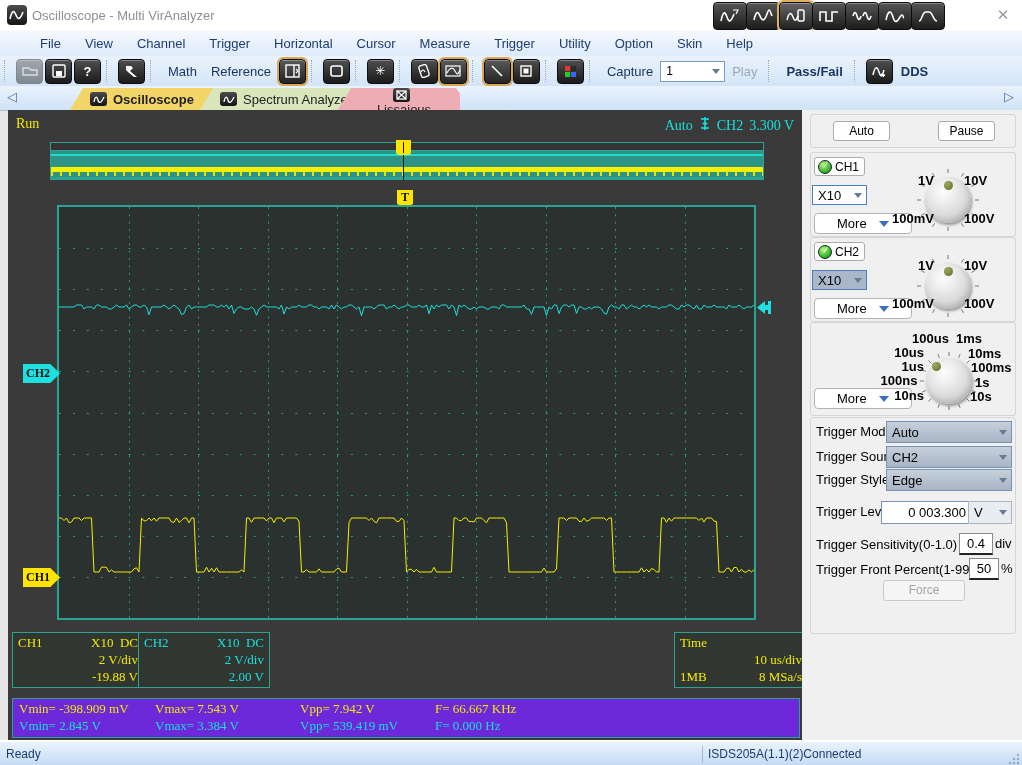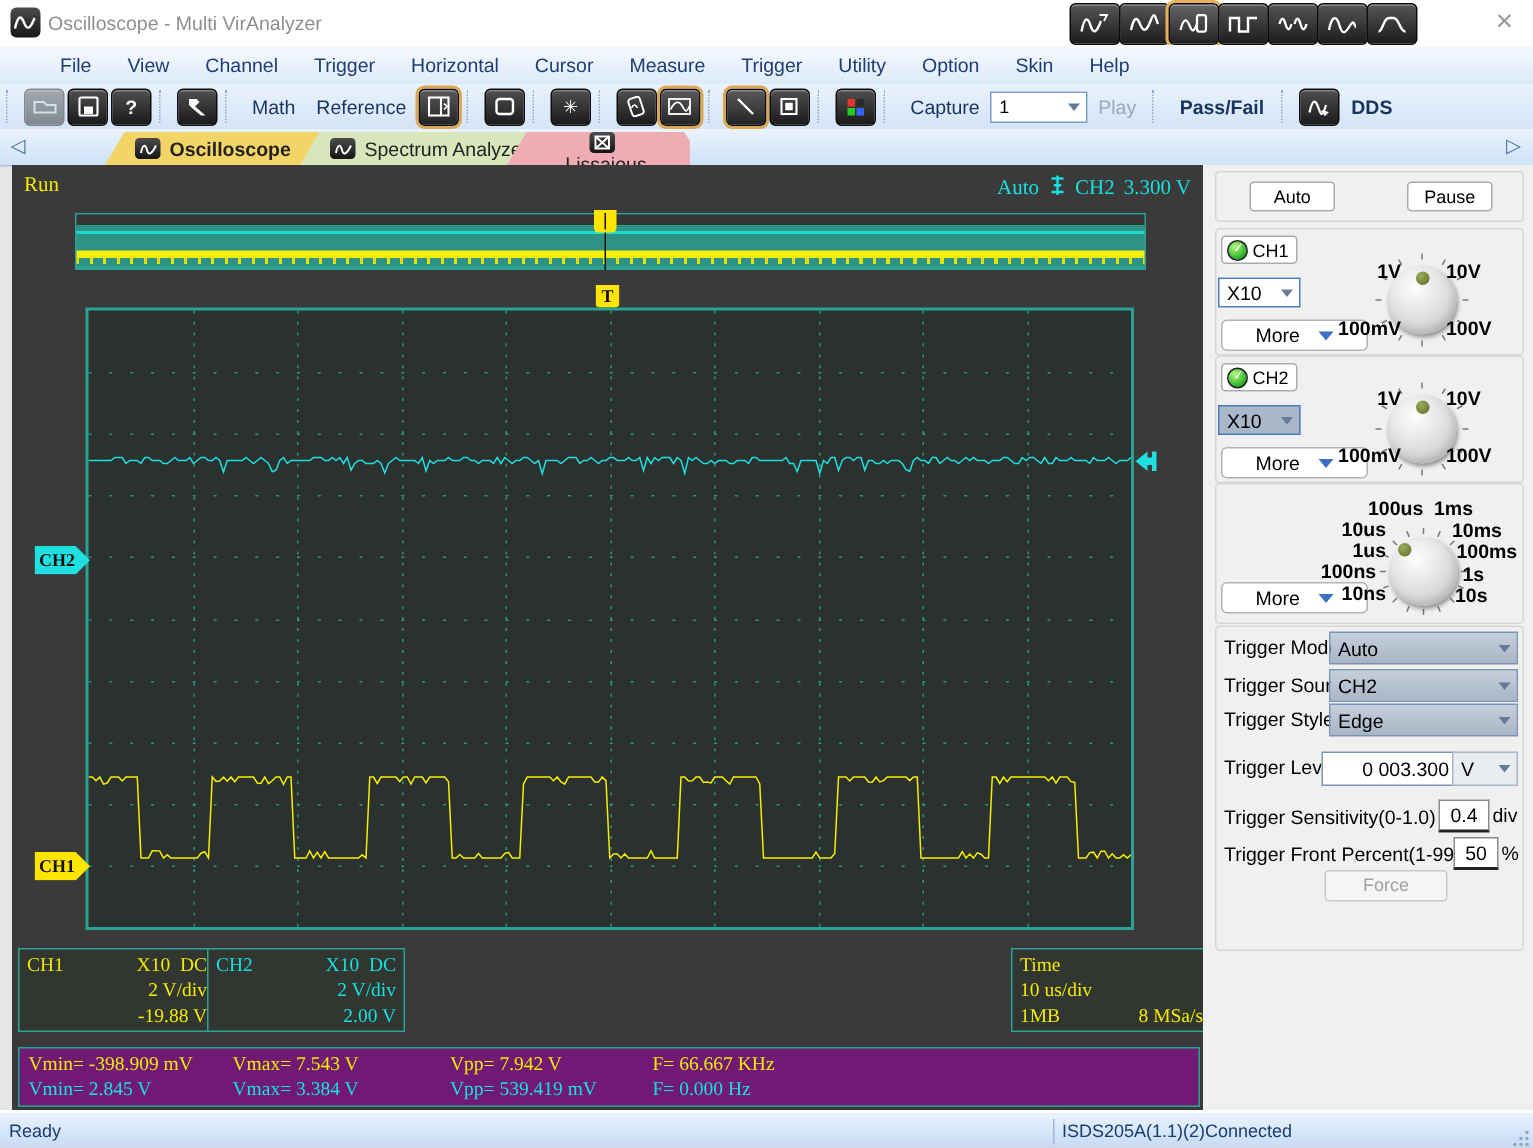--- a/index.html
+++ b/index.html
@@ -44,21 +44,21 @@
   #trig-vline{left:395px;top:32px;width:1px;height:38px;background:#111;}
   .ttag{width:15px;background:#ffe400;color:#111;text-align:center;font-weight:bold;font-size:12px;font-family:"Liberation Serif",serif;}
   #ttag-top{left:388px;top:30px;height:15px;border-radius:0 0 3px 3px;}
   #ttag-main{left:389px;top:80px;height:19px;width:16px;clip-path:polygon(0 0,100% 0,100% 72%,50% 100%,0 72%);line-height:15px;}
   #plot{left:49px;top:95px;width:695px;height:411px;border:2px solid #2ba393;background:#2b312e;}
   .chtag{width:34px;height:19px;clip-path:polygon(0 0,74% 0,100% 50%,74% 100%,0 100%);font-size:12px;font-weight:bold;color:#111;line-height:19px;padding-left:3px;font-family:"Liberation Serif",serif;}
   #ch2-tag{left:15px;top:254px;background:#1fe0e0;}
   #ch1-tag{left:15px;top:458px;background:#ffe400;}
   .infobox{border:1px solid #2ba393;background:#313631;font-size:13px;line-height:17px;padding:1px 5px;}
   .ib-row{display:flex;justify-content:space-between;}
-  #measbox{left:4px;top:588px;width:786px;height:38px;border:1px solid #2ba393;background:#701a75;font-size:13px;}
+  #measbox{left:4px;top:588px;width:786px;height:38px;border:1px solid #2ba393;background:#6d28d9;font-size:13px;}
   .m-c0{left:6px;}.m-c1{left:142px;}.m-c2{left:287px;}.m-c3{left:422px;}
   .m-r0{top:2px;}.m-r1{top:19px;}
   
   #panel{left:802px;top:110px;width:220px;height:630px;background:#f0f0f0;font-size:13px;color:#000;}
   .group{border:1px solid #d6d6d6;border-radius:3px;}
   .pbtn{background:#fff;border:1px solid #ababab;border-radius:3px;font-size:12px;text-align:center;}
   .combo{display:flex;align-items:center;font-size:13px;}
   .combo .cval{flex:1;padding-left:5px;white-space:nowrap;}
   .dd-gray{background:linear-gradient(#c6d0dc,#a9b5c5);border:1px solid #7a93b4;}
   .dd-white{background:#fff;border:1px solid #4a7ec0;}
@@ -340,21 +340,21 @@
     <div class="abs infobox ctext" style="left:130px;top:522px;width:120px;height:52px;">
       <div class="ib-row">
           <span>CH2</span>
           <span><span>X10</span>&nbsp;&nbsp;<span>DC</span></span>
         </div>
       <div style="text-align:right;">2 V/div</div>
       <div style="text-align:right;">2.00 V</div>
     </div>
     <div class="abs infobox ytext" style="left:666px;top:522px;width:122px;height:52px;">
       <div>Time</div>
-      <div style="">10 us/div</div>
+      <div style="text-align:right;">10 us/div</div>
       <div class="ib-row">
           <span>1MB</span>
           <span>8 MSa/s</span>
         </div>
     </div>
 
     <div id="measbox" class="abs">
       <span class="abs ytext m-c0 m-r0">Vmin= -398.909 mV</span>
       <span class="abs ytext m-c1 m-r0">Vmax= 7.543 V</span>
       <span class="abs ytext m-c2 m-r0">Vpp= 7.942 V</span>

